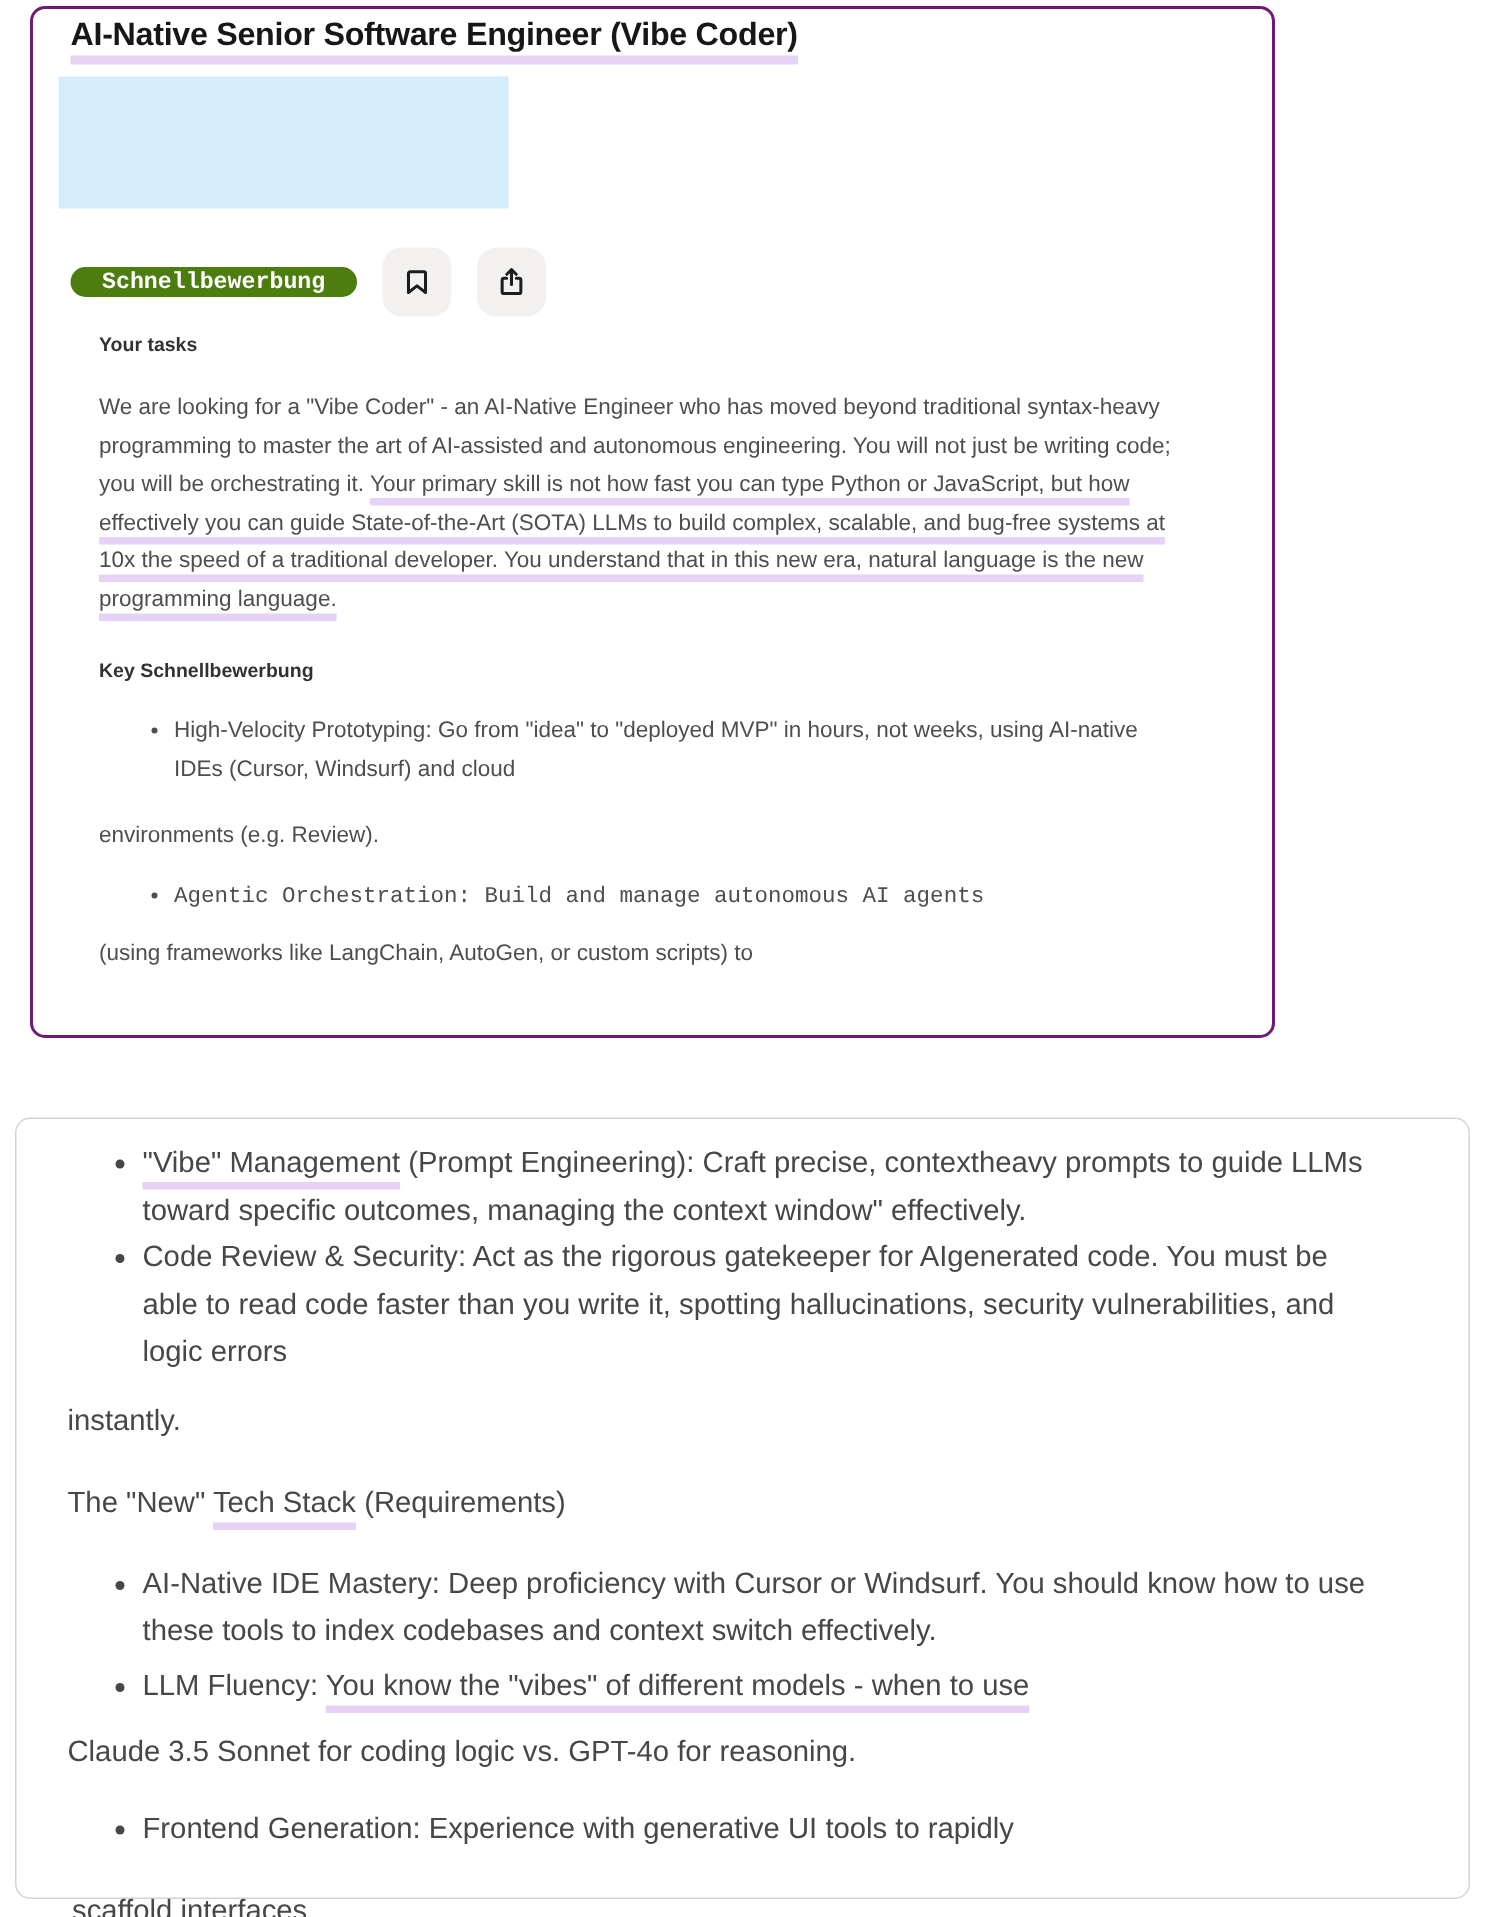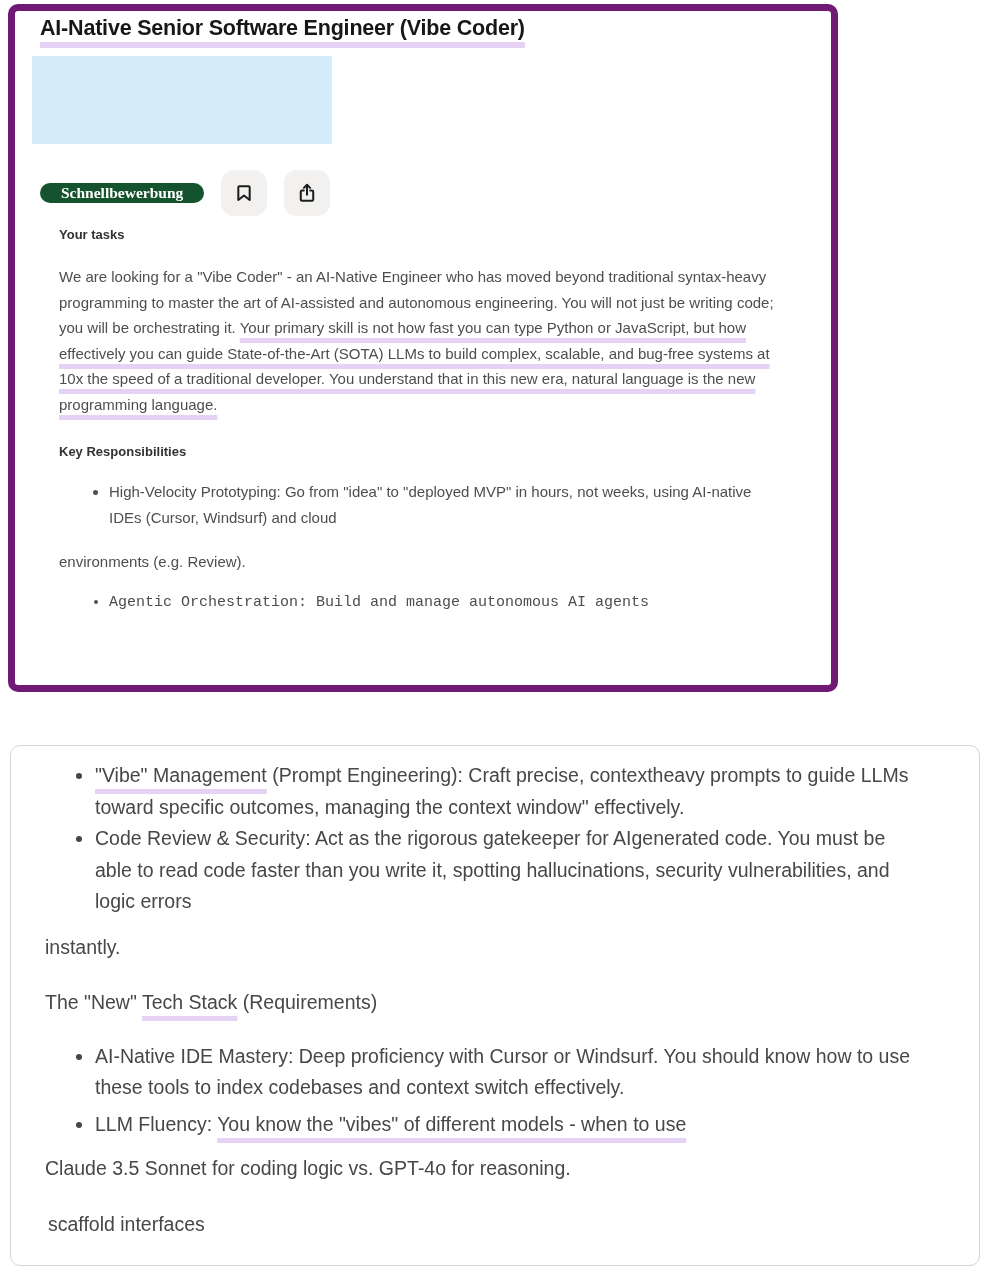--- a/index.html
+++ b/index.html
@@ -10,23 +10,23 @@
     overflow: hidden;
     font-family: "Liberation Sans", "DejaVu Sans", sans-serif;
     color: #4e4e4e;
   }
   .card {
     position: absolute;
     background: #ffffff;
     border-radius: 10px;
   }
   #job-card {
-    left: 8px; top: 4px;
+    left: 20px; top: 4px;
     width: 830px; height: 688px;
-    border: 7px solid #701a75;
+    border: 2px solid #701a75;
     overflow: visible;
   }
   #requirements-card {
     left: 10px; top: 745px;
     width: 970px; height: 521px;
     border: 1px solid #d4d4d4;
     overflow: visible;
   }
   .job-title-wrap { margin: 4px 0 0 25px; }
   .job-title {
@@ -45,23 +45,23 @@
     background: #d5edfb;
   }
   .actions {
     display: flex;
     align-items: center;
     gap: 17px;
     margin: 26px 0 0 25px;
     height: 46px;
   }
   .apply-btn {
-    background: #14532d;
+    background: #4d7c0f;
     color: #ffffff;
-    font-family: Liberation Serif, serif;
+    font-family: Liberation Mono, monospace;
     font-weight: bold;
     font-size: 15.5px;
     border: none;
     border-radius: 22px;
     padding: 1px 21px;
     cursor: pointer;
   }
   .icon-btn {
     width: 46px; height: 46px;
     border-radius: 13px;
@@ -140,48 +140,52 @@
           <path d="M8.6 6.4 12 3 l3.4 3.4"></path>
         </svg>
       </span>
     </button>
   </div>
 
   <div class="h-bold tasks-heading">Your tasks</div>
 
   <p class="body1 intro"><span>We are looking for a "Vibe Coder" - an AI-Native Engineer who has moved beyond traditional syntax-heavy programming to master the art of AI-assisted and autonomous engineering. You will not just be writing code; you will be orchestrating it. </span><span class="hl1">Your primary skill is not how fast you can type Python or JavaScript, but how effectively you can guide State-of-the-Art (SOTA) LLMs to build complex, scalable, and bug-free systems at 10x the speed of a traditional developer. You understand that in this new era, natural language is the new programming language.</span></p>
 
-  <div class="h-bold resp-heading">Key Responsibilities</div>
+  <div class="h-bold resp-heading">Key Schnellbewerbung</div>
 
   <ul class="body1 ul1">
     <li>High-Velocity Prototyping: Go from "idea" to "deployed MVP" in hours, not weeks, using AI-native IDEs (Cursor, Windsurf) and cloud</li>
   </ul>
 
   <p class="body1 para1">environments (e.g. Review).</p>
 
   <ul class="body1 ul1 agentic">
     <li>Agentic Orchestration: Build and manage autonomous AI agents</li>
   </ul>
 
   <p class="body1 frameworks">
+    <span style="display:block">(using frameworks like LangChain, AutoGen, or custom scripts) to</span>
   </p>
 </div>
 
 <div class="card" id="requirements-card">
   <ul class="body2 ul2">
     <li><span class="hl2">"Vibe" Management</span><span> (Prompt Engineering): Craft precise, contextheavy prompts to guide LLMs toward specific outcomes, managing the context window" effectively.</span></li>
     <li>Code Review &amp; Security: Act as the rigorous gatekeeper for AIgenerated code. You must be able to read code faster than you write it, spotting hallucinations, security vulnerabilities, and logic errors</li>
   </ul>
 
   <p class="body2 para2 instantly">instantly.</p>
 
   <p class="body2 para2 tech-heading"><span>The "New" </span><span class="hl2">Tech Stack</span><span> (Requirements)</span></p>
 
   <ul class="body2 ul2 stack">
     <li>AI-Native IDE Mastery: Deep proficiency with Cursor or Windsurf. You should know how to use these tools to index codebases and context switch effectively.</li>
     <li><span>LLM Fluency: </span><span class="hl2">You know the "vibes" of different models - when to use</span></li>
   </ul>
 
   <p class="body2 para2 claude">Claude 3.5 Sonnet for coding logic vs. GPT-4o for reasoning.</p>
 
+  <ul class="body2 ul2 frontend">
+    <li>Frontend Generation: Experience with generative UI tools to rapidly</li>
+  </ul>
 
   <p class="body2 para2 scaffold">scaffold interfaces</p>
 </div>
 
 </body></html>

